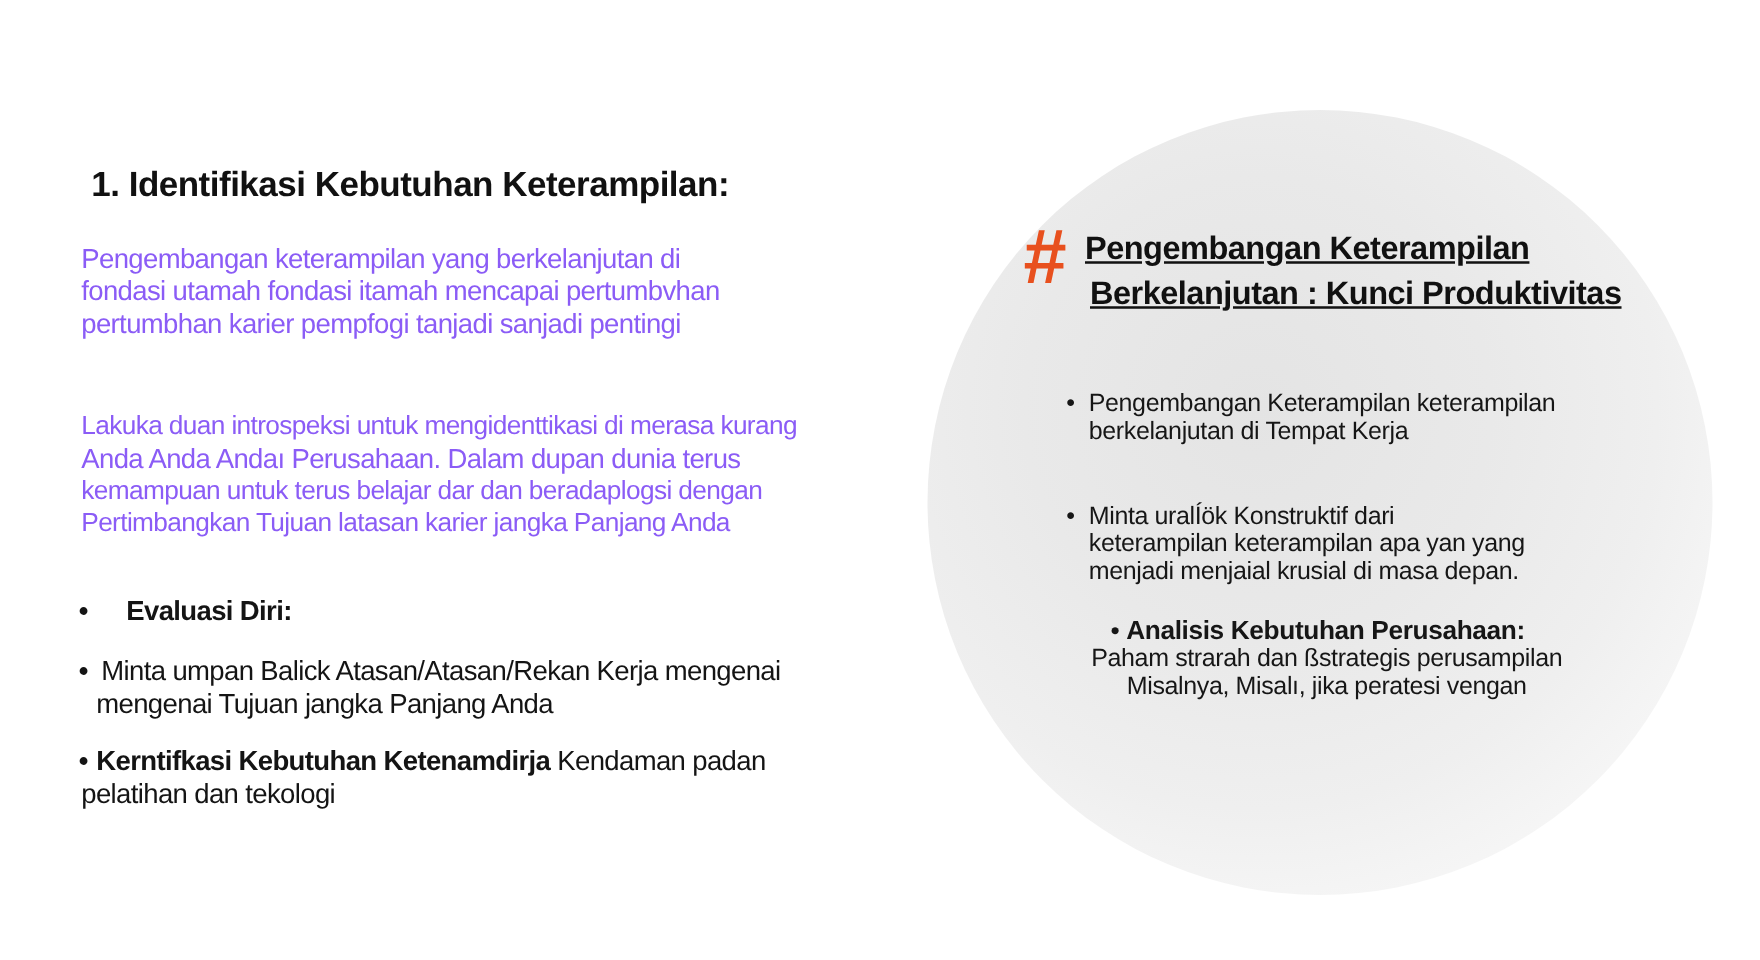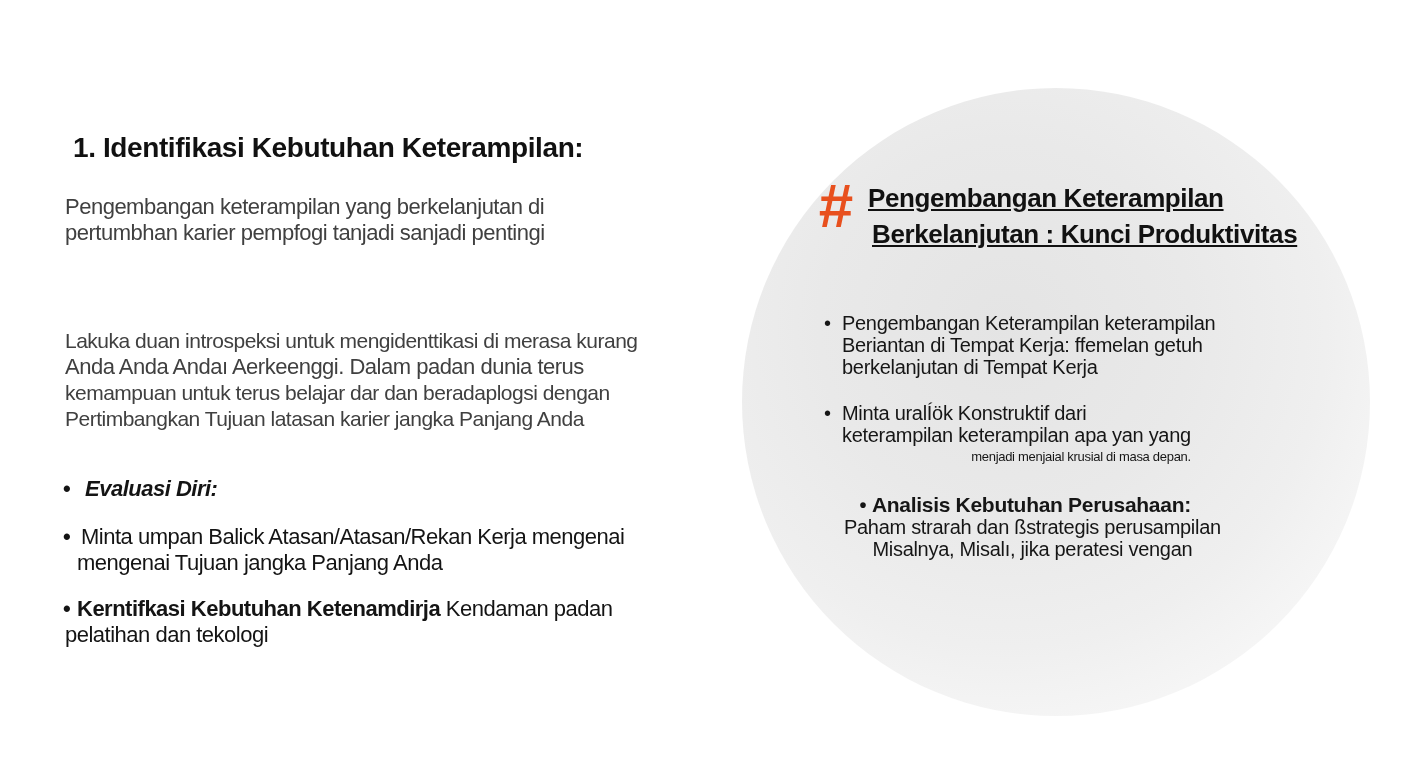--- a/index.html
+++ b/index.html
@@ -36,42 +36,42 @@
       white-space: nowrap;
       color: #111;
     }
     .para {
       position: absolute;
       left: 2px;
       margin: 0;
       font-size: 22px;
       line-height: 26px;
       letter-spacing: -0.5px;
-      color: #404040;
+      color: #8b5cf6;
     }
     .para .ln { display: block; white-space: nowrap; }
     .para-1 { top: 66px; }
     .para-2 { top: 200px; font-size: 21px; line-height: 26px; }
     .para-2 .ln.big { font-size: 22px; }
 
     .bullet-row {
       position: absolute;
       left: 0;
       font-size: 22px;
       line-height: 26px;
       letter-spacing: -0.5px;
       white-space: nowrap;
     }
     .bullet-dot {
       display: inline-block;
       width: 18px;
       font-weight: bold;
     }
     .bullet-eval { top: 348px; font-weight: bold; font-size: 22px; }
-    .bullet-eval .txt { margin-left: 4px; font-style: italic; }
+    .bullet-eval .txt { margin-left: 20px; }
     .bullet-minta { top: 396px; }
     .bullet-minta .cont { display: block; padding-left: 14px; }
     .bullet-kern { top: 468px; }
     .bullet-kern .bold { font-weight: bold; }
     .bullet-kern .cont { display: block; padding-left: 2px; }
 
     
     .circle {
       position: absolute;
       left: 742px;
@@ -104,53 +104,54 @@
       letter-spacing: -0.4px;
       color: #111;
       white-space: nowrap;
       text-decoration: underline;
     }
     .right-title .ln { display: block; }
     .right-title .ln2 { padding-left: 4px; }
 
     .rbullet {
       position: absolute;
-      left: 824px;
+      left: 853px;
       font-size: 20px;
       line-height: 22px;
       letter-spacing: -0.3px;
       color: #161616;
       white-space: nowrap;
     }
     .rbullet .dot { display: inline-block; width: 18px; }
     .rbullet .ln { display: block; padding-left: 18px; }
     .rbullet .ln.first { display: inline; padding-left: 0; }
     .rb-1 { top: 312px; }
     .rb-2 { top: 402px; }
-    .rb-2 .ln.last { font-size: 13px; text-align: right; }
+    .rb-2 .ln.last { font-size: 20px; }
     .rb-3 { top: 494px; text-align: center; }
     .rb-3 .head { font-weight: bold; font-size: 21px; }
     .rb-3 .ln { padding-left: 20px; }
   </style>
 </head>
 <body>
 
 <div class="slide">
 
   <div class="left">
     <h1 class="left-title">1. Identifikasi Kebutuhan Keterampilan:</h1>
 
     <p class="para para-1">
       <span class="ln">Pengembangan keterampilan yang berkelanjutan di</span>
+      <span class="ln">fondasi utamah fondasi itamah mencapai pertumbvhan</span>
       <span class="ln">pertumbhan karier pempfogi tanjadi sanjadi pentingi</span>
     </p>
 
     <p class="para para-2">
       <span class="ln">Lakuka duan introspeksi untuk mengidenttikasi di merasa kurang</span>
-      <span class="ln big">Anda Anda Andaı Aerkeenggi. Dalam padan dunia terus</span>
+      <span class="ln big">Anda Anda Andaı Perusahaan. Dalam dupan dunia terus</span>
       <span class="ln">kemampuan untuk terus belajar dar dan beradaplogsi dengan</span>
       <span class="ln">Pertimbangkan Tujuan latasan karier jangka Panjang Anda</span>
     </p>
 
     <div class="bullet-row bullet-eval">
       <span class="bullet-dot">•</span><span class="txt">Evaluasi Diri:</span>
     </div>
 
     <div class="bullet-row bullet-minta">
       <span class="bullet-dot">•</span><span>Minta umpan Balick Atasan/Atasan/Rekan Kerja mengenai</span>
@@ -167,21 +168,20 @@
 
   <div class="hash-icon" style="color: rgb(232, 80, 30);">#</div>
 
   <h2 class="right-title">
     <span class="ln">Pengembangan Keterampilan</span>
     <span class="ln ln2">Berkelanjutan : Kunci Produktivitas</span>
   </h2>
 
   <div class="rbullet rb-1">
     <span class="dot">•</span><span class="ln first">Pengembangan Keterampilan keterampilan</span>
-    <span class="ln">Beriantan di Tempat Kerja: ffemelan getuh</span>
     <span class="ln">berkelanjutan di Tempat Kerja</span>
   </div>
 
   <div class="rbullet rb-2">
     <span class="dot">•</span><span class="ln first">Minta uralÍök Konstruktif dari</span>
     <span class="ln">keterampilan keterampilan apa yan yang</span>
     <span class="ln last">menjadi menjaial krusial di masa depan.</span>
   </div>
 
   <div class="rbullet rb-3">

